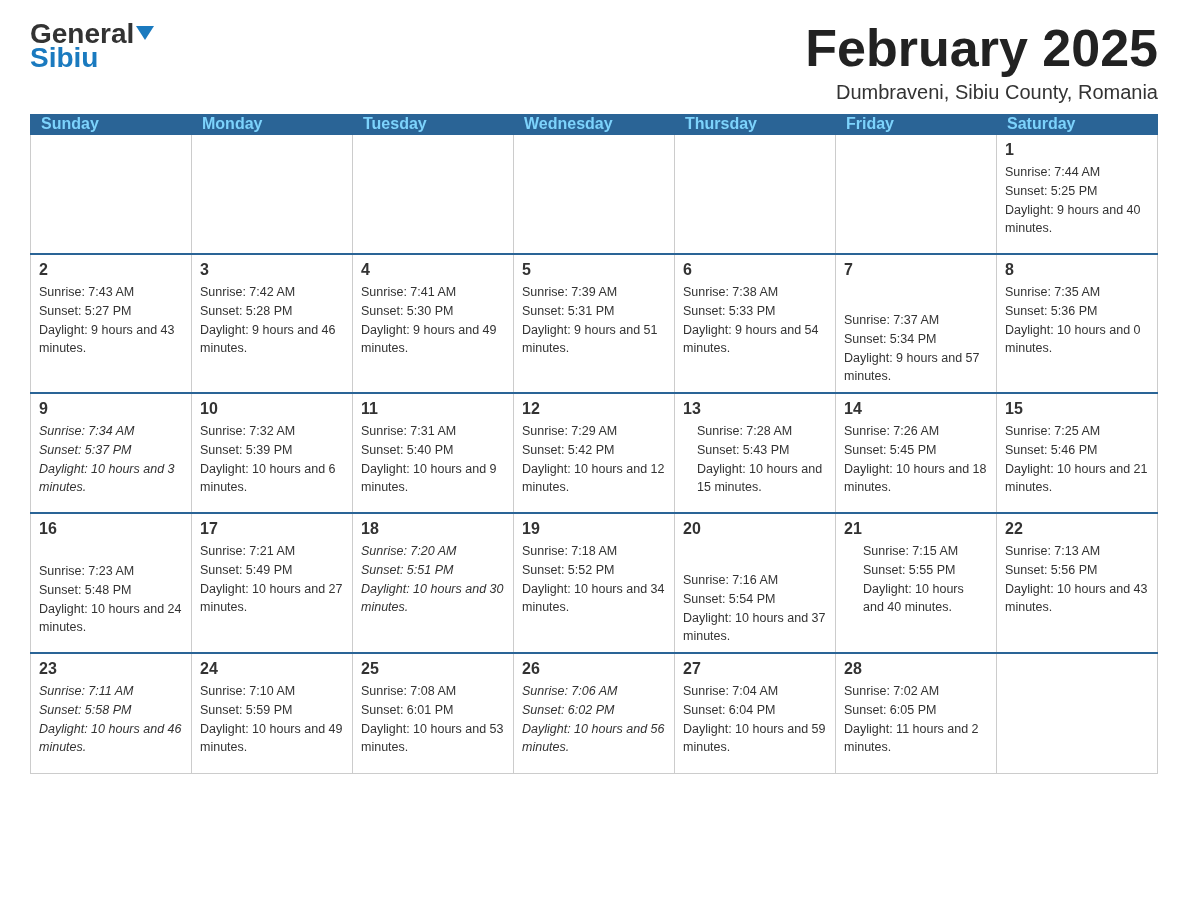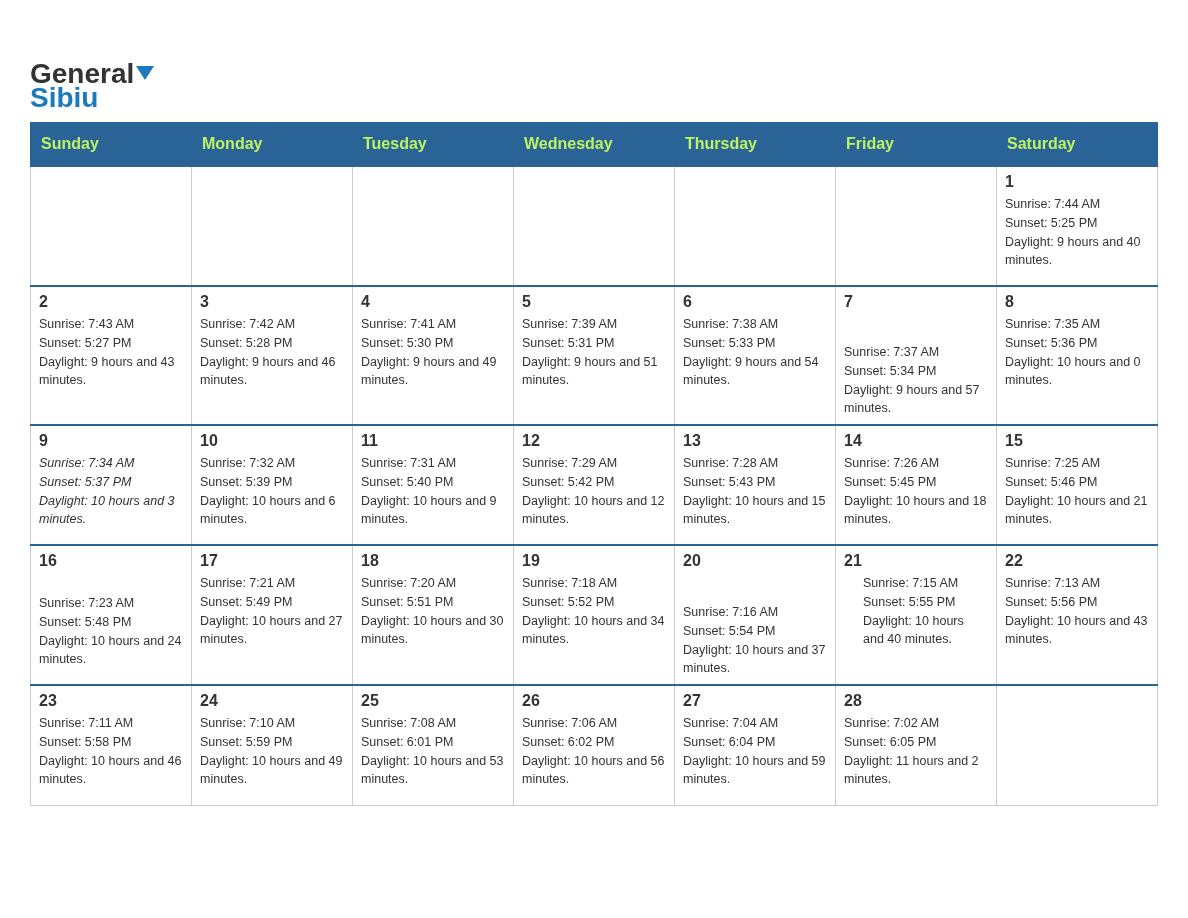--- a/index.html
+++ b/index.html
@@ -8,21 +8,20 @@
       background: #fff;
       padding: 20px 30px;
       width: 1188px;
       min-height: 918px;
     }
     .header {
       display: flex;
       justify-content: space-between;
       align-items: flex-start;
       margin-bottom: 10px;
-      margin-top: 40px;
     }
     .logo {
       display: flex;
       flex-direction: column;
       align-items: flex-start;
     }
     .logo-text {
       font-size: 28px;
       font-weight: bold;
       color: #333;
@@ -42,24 +41,24 @@
       color: #333;
       margin-top: 4px;
     }
     table {
       width: 100%;
       border-collapse: collapse;
       margin-top: 10px;
     }
     thead tr th {
       background-color: #2a6496;
-      color: #bef264;
+      color: #7dd3fc;
       font-size: 16px;
       font-weight: bold;
-      padding: 12px 10px;
+      padding: 0 10px;
       text-align: left;
       border: 1px solid #2a6496;
     }
     tbody tr td {
       border: 1px solid #ccc;
       border-top: 2px solid #2a6496;
       vertical-align: top;
       padding: 6px 8px;
       width: 14.28%;
       height: 120px;
@@ -85,20 +84,24 @@
     <div style="display:flex;align-items:center;">
       <span class="logo-text">General</span>
       <span style="display:inline-block;margin-left:2px;margin-top:2px;">
         <svg width="18" height="14" viewBox="0 0 18 14">
           <polygon points="0,0 18,0 9,14" fill="#1a7abf"></polygon>
         </svg>
       </span>
     </div>
     <span class="logo-text blue" style="font-size:28px;font-weight:bold;color:#1a7abf;margin-top:-4px;">Sibiu</span>
   </div>
+  <div class="title-block">
+    <div class="month-title">February 2025</div>
+    <div class="location">Dumbraveni, Sibiu County, Romania</div>
+  </div>
 </div>
 
 <table>
   <thead>
     <tr>
     <th>Sunday</th>
         <th>Monday</th>
         <th>Tuesday</th>
         <th>Wednesday</th>
         <th>Thursday</th>
@@ -185,21 +188,21 @@
 Daylight: 10 hours and 9 minutes.</div>
         </td>
         <td>
           <span class="day-num">12</span>
           <div class="day-info" style="white-space: pre-line;">Sunrise: 7:29 AM
 Sunset: 5:42 PM
 Daylight: 10 hours and 12 minutes.</div>
         </td>
         <td>
           <span class="day-num">13</span>
-          <div class="day-info" style="white-space: pre-line;">Sunrise: 7:28 AM
+          <div class="day-info" style="white-space: pre-line; margin-left: 14px;">Sunrise: 7:28 AM
 Sunset: 5:43 PM
 Daylight: 10 hours and 15 minutes.</div>
         </td>
         <td>
           <span class="day-num">14</span>
           <div class="day-info" style="white-space: pre-line;">Sunrise: 7:26 AM
 Sunset: 5:45 PM
 Daylight: 10 hours and 18 minutes.</div>
         </td>
         <td>
@@ -217,21 +220,21 @@
 Daylight: 10 hours and 24 minutes.</div>
         </td>
         <td>
           <span class="day-num">17</span>
           <div class="day-info" style="white-space: pre-line;">Sunrise: 7:21 AM
 Sunset: 5:49 PM
 Daylight: 10 hours and 27 minutes.</div>
         </td>
         <td>
           <span class="day-num">18</span>
-          <div class="day-info" style="white-space: pre-line;">Sunrise: 7:20 AM
+          <div class="day-info" style="white-space: pre-line; font-style: italic;">Sunrise: 7:20 AM
 Sunset: 5:51 PM
 Daylight: 10 hours and 30 minutes.</div>
         </td>
         <td>
           <span class="day-num">19</span>
           <div class="day-info" style="white-space: pre-line;">Sunrise: 7:18 AM
 Sunset: 5:52 PM
 Daylight: 10 hours and 34 minutes.</div>
         </td>
         <td>
@@ -249,39 +252,39 @@
         <td>
           <span class="day-num">22</span>
           <div class="day-info" style="white-space: pre-line;">Sunrise: 7:13 AM
 Sunset: 5:56 PM
 Daylight: 10 hours and 43 minutes.</div>
         </td>
       </tr>
       <tr>
         <td>
           <span class="day-num">23</span>
-          <div class="day-info" style="white-space: pre-line;">Sunrise: 7:11 AM
+          <div class="day-info" style="white-space: pre-line; font-style: italic;">Sunrise: 7:11 AM
 Sunset: 5:58 PM
 Daylight: 10 hours and 46 minutes.</div>
         </td>
         <td>
           <span class="day-num">24</span>
           <div class="day-info" style="white-space: pre-line;">Sunrise: 7:10 AM
 Sunset: 5:59 PM
 Daylight: 10 hours and 49 minutes.</div>
         </td>
         <td>
           <span class="day-num">25</span>
           <div class="day-info" style="white-space: pre-line;">Sunrise: 7:08 AM
 Sunset: 6:01 PM
 Daylight: 10 hours and 53 minutes.</div>
         </td>
         <td>
           <span class="day-num">26</span>
-          <div class="day-info" style="white-space: pre-line;">Sunrise: 7:06 AM
+          <div class="day-info" style="white-space: pre-line; font-style: italic;">Sunrise: 7:06 AM
 Sunset: 6:02 PM
 Daylight: 10 hours and 56 minutes.</div>
         </td>
         <td>
           <span class="day-num">27</span>
           <div class="day-info" style="white-space: pre-line;">Sunrise: 7:04 AM
 Sunset: 6:04 PM
 Daylight: 10 hours and 59 minutes.</div>
         </td>
         <td>

